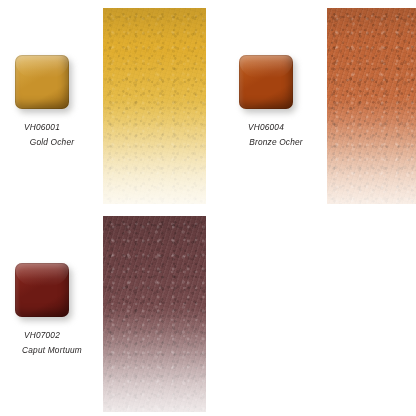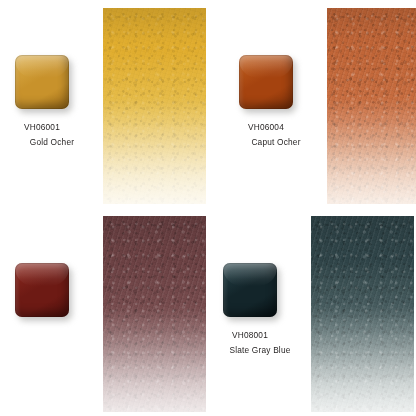--- a/index.html
+++ b/index.html
@@ -33,20 +33,21 @@
   .entry.q-bl { left: 0;   top: 208px; }
   .entry.q-br { left: 208px; top: 208px; }
 
   
   .pan-col {
     position: absolute;
     left: 0;
     top: 0;
     width: 84px;
     height: 208px;
+    font-style: italic;
   }
 
   .pan-wrap {
     position: absolute;
     left: 50%;
     transform: translateX(-50%);
     top: 55px;
     width: 54px;
     height: 54px;
   }
@@ -213,21 +214,21 @@
       <div class="pan-wrap">
         <div class="pan-shadow"></div>
         <div class="pan" style="background: linear-gradient(150deg, rgb(194, 96, 31) 0%, rgb(165, 67, 15) 45%, rgb(165, 67, 15) 68%, rgb(123, 47, 8) 100%);">
           <div class="gloss"></div>
           <div class="gloss-top"></div>
           <div class="gloss-edge"></div>
         </div>
       </div>
       <div class="caption" style="color: rgb(34, 31, 31);">
         <span class="code">VH06004</span>
-        <span class="cname">Caput Ocher</span>
+        <span class="cname">Bronze Ocher</span>
       </div>
     </div>
     <div class="swatch">
       <div class="base" style="background: linear-gradient(rgb(192, 101, 55) 0%, rgb(192, 101, 55) 22%, rgb(203, 113, 68) 58%, rgb(226, 172, 132) 100%);"></div>
       <div class="tex-a" style="opacity: 1;"></div>
       <div class="tex-b" style="opacity: 1;"></div>
       <div class="tex-c" style="opacity: 0.9;"></div>
       <div class="crown"></div>
       <div class="fade"></div>
     </div>
@@ -236,49 +237,29 @@
   <div class="entry q-bl">
     <div class="pan-col">
       <div class="pan-wrap">
         <div class="pan-shadow"></div>
         <div class="pan" style="background: linear-gradient(150deg, rgb(140, 42, 32) 0%, rgb(109, 26, 20) 45%, rgb(109, 26, 20) 68%, rgb(76, 15, 11) 100%);">
           <div class="gloss"></div>
           <div class="gloss-top"></div>
           <div class="gloss-edge"></div>
         </div>
       </div>
+      <div class="caption" style="color: rgb(34, 31, 31);">
+        <span class="code">VH07002</span>
+        <span class="cname">Caput Mortuum</span>
+      </div>
     </div>
     <div class="swatch">
       <div class="base" style="background: linear-gradient(rgb(107, 65, 67) 0%, rgb(107, 65, 67) 22%, rgb(125, 81, 83) 58%, rgb(178, 148, 149) 100%);"></div>
       <div class="tex-a" style="opacity: 1;"></div>
       <div class="tex-b" style="opacity: 1;"></div>
       <div class="tex-c" style="opacity: 0.9;"></div>
       <div class="crown"></div>
       <div class="fade"></div>
     </div>
   </div>
 
-  <div class="entry q-br">
-    <div class="pan-col">
-      <div class="pan-wrap">
-        <div class="pan-shadow"></div>
-        <div class="pan" style="background: linear-gradient(150deg, rgb(39, 67, 74) 0%, rgb(19, 37, 42) 45%, rgb(19, 37, 42) 68%, rgb(6, 15, 18) 100%);">
-          <div class="gloss"></div>
-          <div class="gloss-top"></div>
-          <div class="gloss-edge"></div>
-        </div>
-      </div>
-      <div class="caption" style="color: rgb(34, 31, 31);">
-        <span class="code">VH08001</span>
-        <span class="cname">Slate Gray Blue</span>
-      </div>
-    </div>
-    <div class="swatch">
-      <div class="base" style="background: linear-gradient(rgb(47, 68, 72) 0%, rgb(47, 68, 72) 22%, rgb(84, 105, 107) 58%, rgb(168, 181, 178) 100%);"></div>
-      <div class="tex-a" style="opacity: 1;"></div>
-      <div class="tex-b" style="opacity: 1;"></div>
-      <div class="tex-c" style="opacity: 0.9;"></div>
-      <div class="crown"></div>
-      <div class="fade"></div>
-    </div>
-  </div>
 
 </div>
 
 </body></html>

